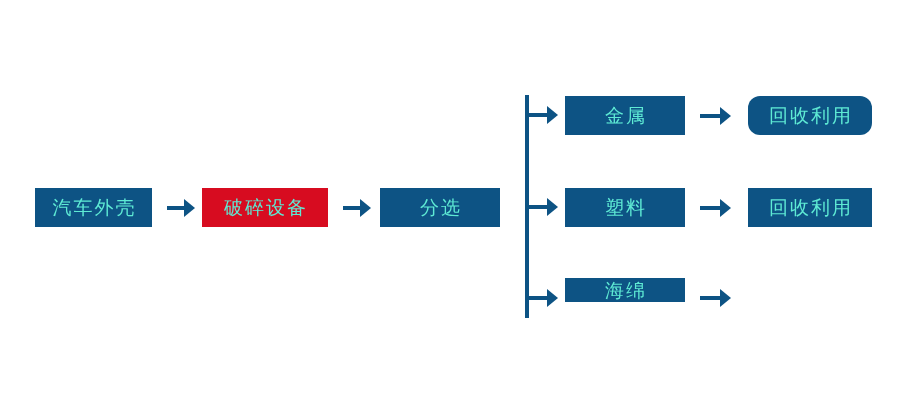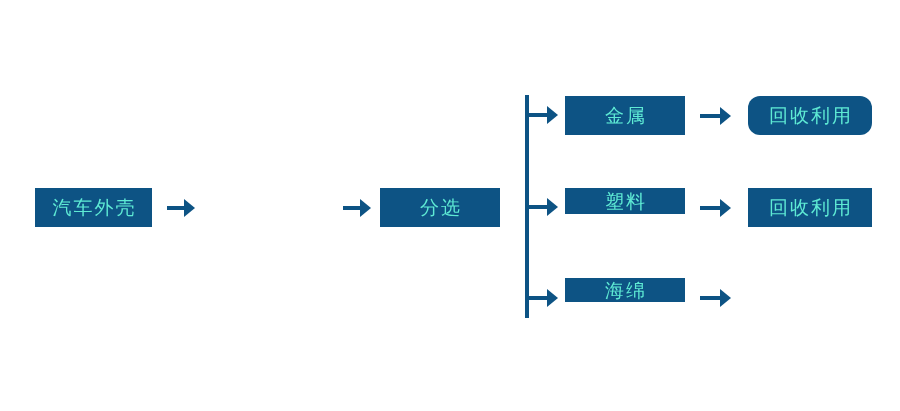--- a/index.html
+++ b/index.html
@@ -67,20 +67,21 @@
 
 <div id="canvas">
 
   <div class="node blue" style="left:35px; top:188px; width:117px; height:39px;">汽车外壳</div>
 
   <div class="arrow" style="left:167px; top:195px; width:28px;">
     <span class="shaft" style="width:19px;"></span>
     <span class="head" style="left:17px;"></span>
   </div>
 
+  <div class="node red" style="left:202px; top:188px; width:126px; height:39px;">破碎设备</div>
 
   <div class="arrow" style="left:343px; top:195px; width:28px;">
     <span class="shaft" style="width:19px;"></span>
     <span class="head" style="left:17px;"></span>
   </div>
 
   <div class="node blue" style="left:380px; top:188px; width:120px; height:39px;">分选</div>
 
   <div class="bus" style="left:525px; top:95px; height:223px;"></div>
 
@@ -96,21 +97,21 @@
     <span class="head" style="left:20px;"></span>
   </div>
 
   <div class="node blue" style="left:748px; top:96px; width:124px; height:39px;border-radius:12px;">回收利用</div>
 
   <div class="arrow" style="left:527px; top:194px; width:32px;">
     <span class="shaft" style="width:22px;"></span>
     <span class="head" style="left:20px;"></span>
   </div>
 
-  <div class="node blue" style="left:565px; top:188px; width:120px; height:26px;">塑料</div>
+  <div class="node blue" style="left:565px; top:188px; width:120px; height:39px;">塑料</div>
 
   <div class="arrow" style="left:700px; top:195px; width:32px;">
     <span class="shaft" style="width:22px;"></span>
     <span class="head" style="left:20px;"></span>
   </div>
 
   <div class="node blue" style="left:748px; top:188px; width:124px; height:39px;">回收利用</div>
 
   <div class="arrow" style="left:527px; top:285px; width:32px;">
     <span class="shaft" style="width:22px;"></span>

